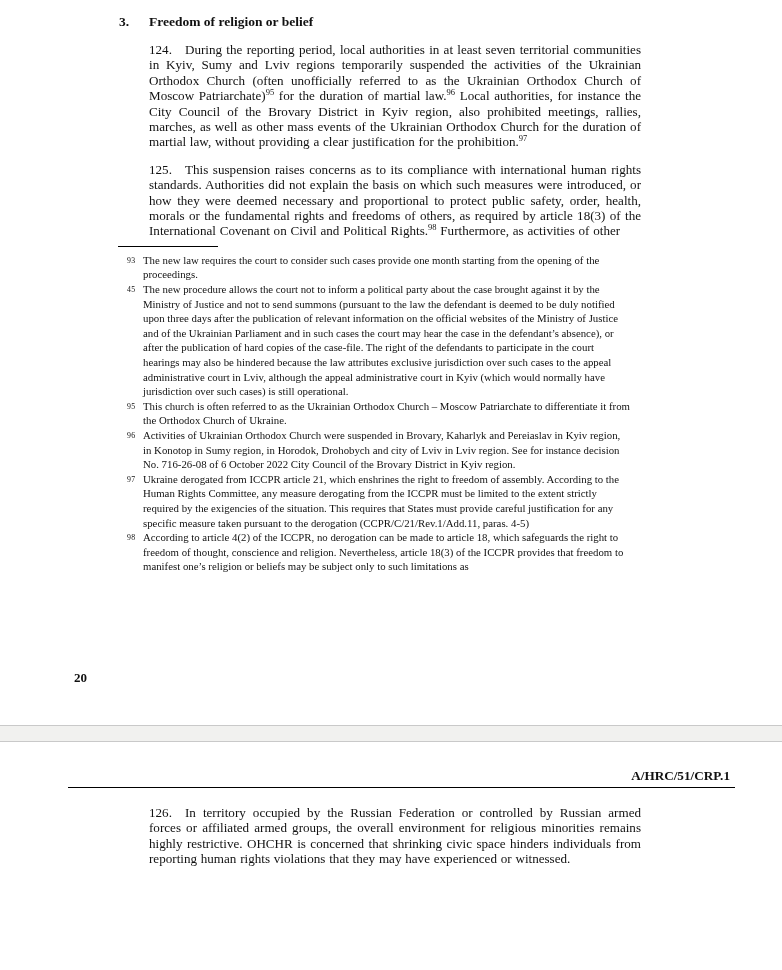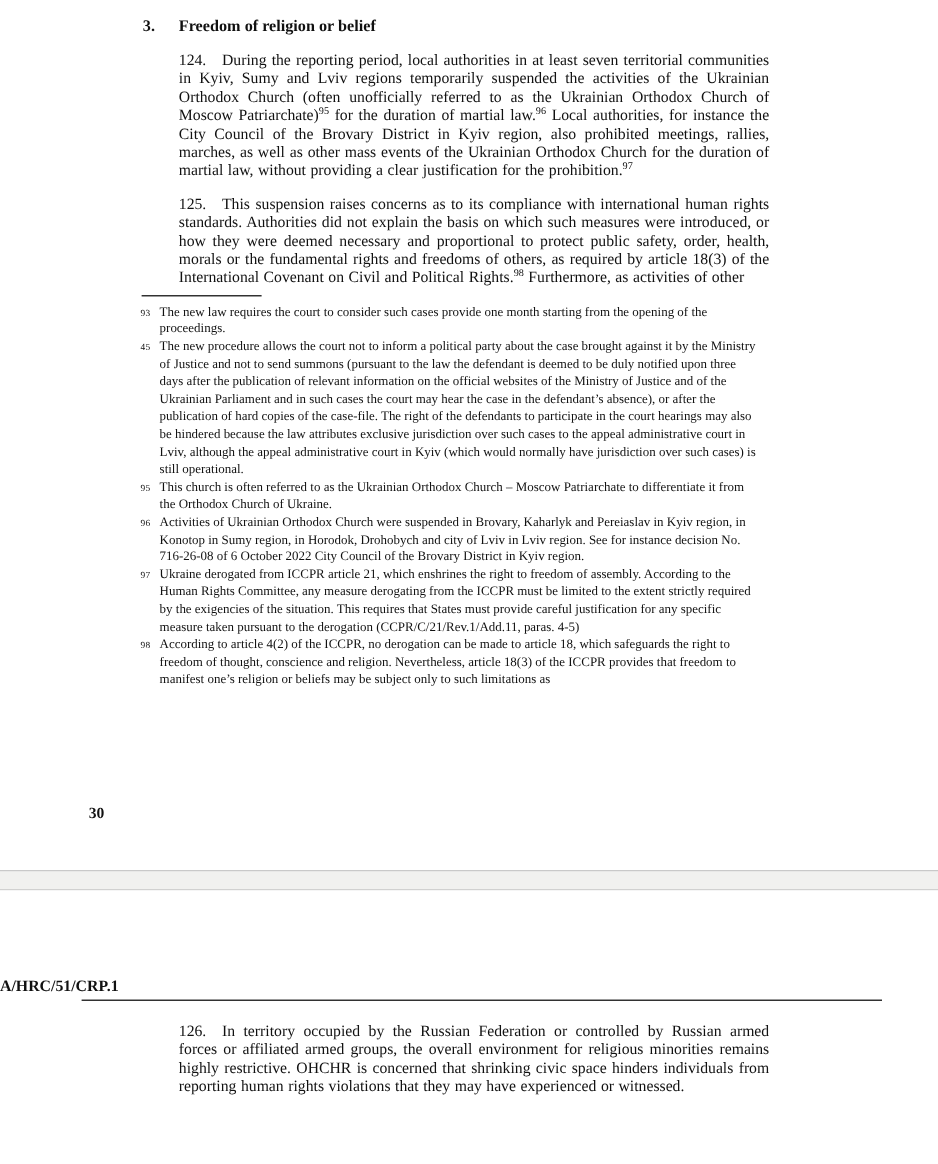--- a/index.html
+++ b/index.html
@@ -14,34 +14,34 @@
   .heading .sec-num { width:30px; flex:0 0 30px; }
   .content { margin-left:149px; width:492px;font-family:Liberation Serif, serif; }
   .body-para {
     margin:12px 0 0 0; text-align:justify;
     font-size:13.1px; line-height:15.4px;
     word-spacing:0.5px;
   }
   .body-para sup { font-size:8.5px; line-height:0; }
   .fn-area { margin-left:117px; width:514px; }
   .fn-separator { width:100px; height:0; border-top:1.4px solid #000; margin:7px 0 6px 1px; }
-  .footnote { display:flex; font-size:10.8px; line-height:14.6px; text-align:left; }
+  .footnote { display:flex; font-size:10.8px; line-height:14.6px; text-align:left;margin-left:10px; }
   .fn-num { flex:0 0 16px; width:16px; font-size:7.8px; padding-top:1px; letter-spacing:0.3px; }
   .fn-text { flex:1; }
   .page-num { position:absolute; left:74px; top:670px; font-weight:bold; font-size:13px; }
   
   .page-break {
     position:absolute; top:725px; left:0; width:782px; height:17px;
     box-sizing:border-box; background:#f1f1ef;
     border-top:1px solid #c9c9c9; border-bottom:1px solid #c9c9c9;
   }
   
   .page2 { position:absolute; top:742px; left:0; width:782px; height:228px; background:#fff; overflow:hidden; }
   .p2-header {
-    margin:73px 52px 0 0; 
+    margin:27px 52px 0 0; text-align:right;
     font-weight:bold; font-size:13.2px; line-height:14px;
   }
   .p2-rule { margin:4px 0 0 68px; width:667px; height:0; border-top:1.8px solid #000; }
   .page2 .content .body-para:first-child { margin-top:17px; }
 </style>
 </head>
 <body>
 
 <div class="screen">
 
@@ -79,21 +79,21 @@
             <span class="fn-num">97</span>
             <span class="fn-text">Ukraine derogated from ICCPR article 21, which enshrines the right to freedom of assembly. According to the Human Rights Committee, any measure derogating from the ICCPR must be limited to the extent strictly required by the exigencies of the situation. This requires that States must provide careful justification for any specific measure taken pursuant to the derogation (CCPR/C/21/Rev.1/Add.11, paras. 4-5)</span>
           </div>
           <div class="footnote">
             <span class="fn-num">98</span>
             <span class="fn-text">According to article 4(2) of the ICCPR, no derogation can be made to article 18, which safeguards the right to freedom of thought, conscience and religion. Nevertheless, article 18(3) of the ICCPR provides that freedom to manifest one’s religion or beliefs may be subject only to such limitations as</span>
           </div>
         </div>
     </div>
 
-    <div class="page-num">30</div>
+    <div class="page-num">20</div>
   </div>
 
   <div class="page-break"></div>
 
   <div class="page2">
     <div class="p2-header">A/HRC/51/CRP.1</div>
     <div class="p2-rule"></div>
     <div class="content">
         <p class="body-para">126. In territory occupied by the Russian Federation or controlled by Russian armed forces or affiliated armed groups, the overall environment for religious minorities remains highly restrictive. OHCHR is concerned that shrinking civic space hinders individuals from reporting human rights violations that they may have experienced or witnessed.</p>
       </div>

